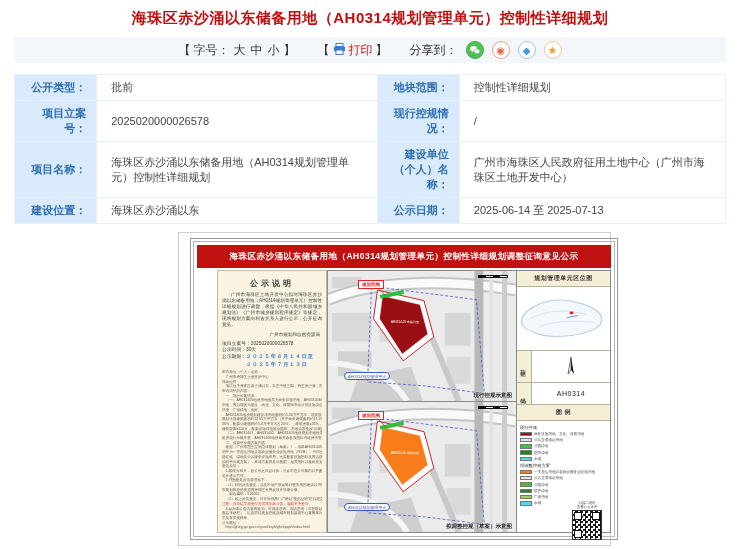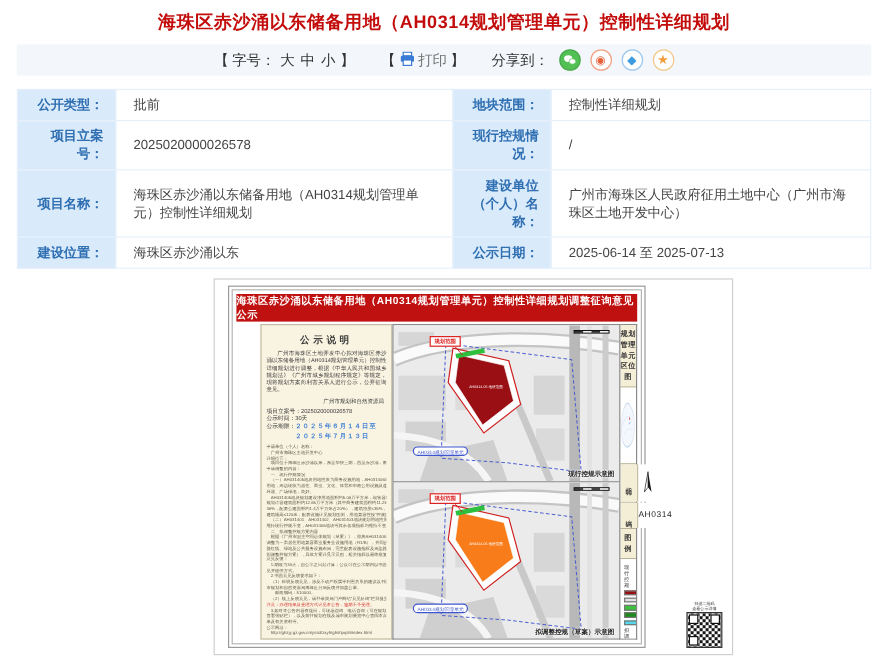--- a/index.html
+++ b/index.html
@@ -9,38 +9,38 @@
 
   .page-title { position:absolute; left:0; top:9px; width:740px; text-align:center;
     font-size:15px; font-weight:bold; color:#c30d0d; letter-spacing:0.5px; }
 
   .toolbar { position:absolute; left:14px; top:37px; width:712px; height:26px;
     background:#f3f6fa; display:flex; align-items:center; justify-content:center;
     gap:4px; font-size:12px; color:#333; }
   .toolbar .grp { display:flex; align-items:center; gap:3px; }
   .toolbar .sep { width:14px; }
   .size-btn { background:none; border:none; font-size:12px; color:#333; cursor:pointer; padding:0 1px;}
-  .print-btn { background:none; border:none; font-size:12px; color:#737373; cursor:pointer;}
+  .print-btn { background:none; border:none; font-size:12px; color:#b91c1c; cursor:pointer;}
   .share-ic { width:18px; height:18px; border-radius:50%; display:inline-flex;
     align-items:center; justify-content:center; margin-left:4px; cursor:pointer; background:#fff; }
   .ic-wechat { background:#52c054; border:1px solid #45a847; }
   .ic-weibo  { border:1.5px solid #f0a080; color:#e6623a; font-size:10px; font-weight:bold;}
   .ic-qq     { border:1.5px solid #9cc8ee; color:#3f9be0; font-size:10px;}
   .ic-star   { border:1.5px solid #f3c98c; color:#f09e3c; font-size:11px; line-height:1;}
 
   table.info { position:absolute; left:14px; top:74px; width:712px;
     border-collapse:collapse; font-size:11px; border:1px solid #dbe9f7; }
   table.info th, table.info td { border:1px solid #e7f0fa; padding:5px 10px 5px 14px; vertical-align:middle; }
   table.info th { background:#d9eafb; color:#2f6fb2; font-weight:bold; text-align:right; width:80px; }
   table.info td { background:#fff; color:#454545;margin-top:25px; }
   td.v1 { width:273px; } th.l2 { width:90px; } td.v2 { width:259px; }
 
   .poster-outer { position:absolute; left:178px; top:232px; width:433px; height:314px;
     background:#fff; border:1px solid #cfcfcf; }
-  .poster-frame { position:absolute; left:11px; top:5px; width:348px; height:302px;
+  .poster-frame { position:absolute; left:11px; top:5px; width:428px; height:302px;
     border:1px solid #9a9a9a; padding:2px; }
   .frame-inner { width:100%; height:100%; border:1px solid #b5b5b5; padding:3px;
     display:flex; flex-direction:column; }
   .banner { height:23px; background:#c01111; color:#fff; font-size:8.5px; font-weight:bold;
     display:flex; align-items:center; justify-content:center; letter-spacing:0.5px; flex:none;}
   .poster-cols { flex:1; display:flex; margin-top:2px; min-height:0; }
 
   .notice-panel { width:110px; flex:none; background:#f9f4e2; border:1px solid #c3bba2;
     padding:3px 4px; overflow:hidden; color:#3a3a3a;margin-left:20px; }
   .notice-title { text-align:center; font-size:8px; font-weight:bold; letter-spacing:3px; margin:4px 0 3px; }

